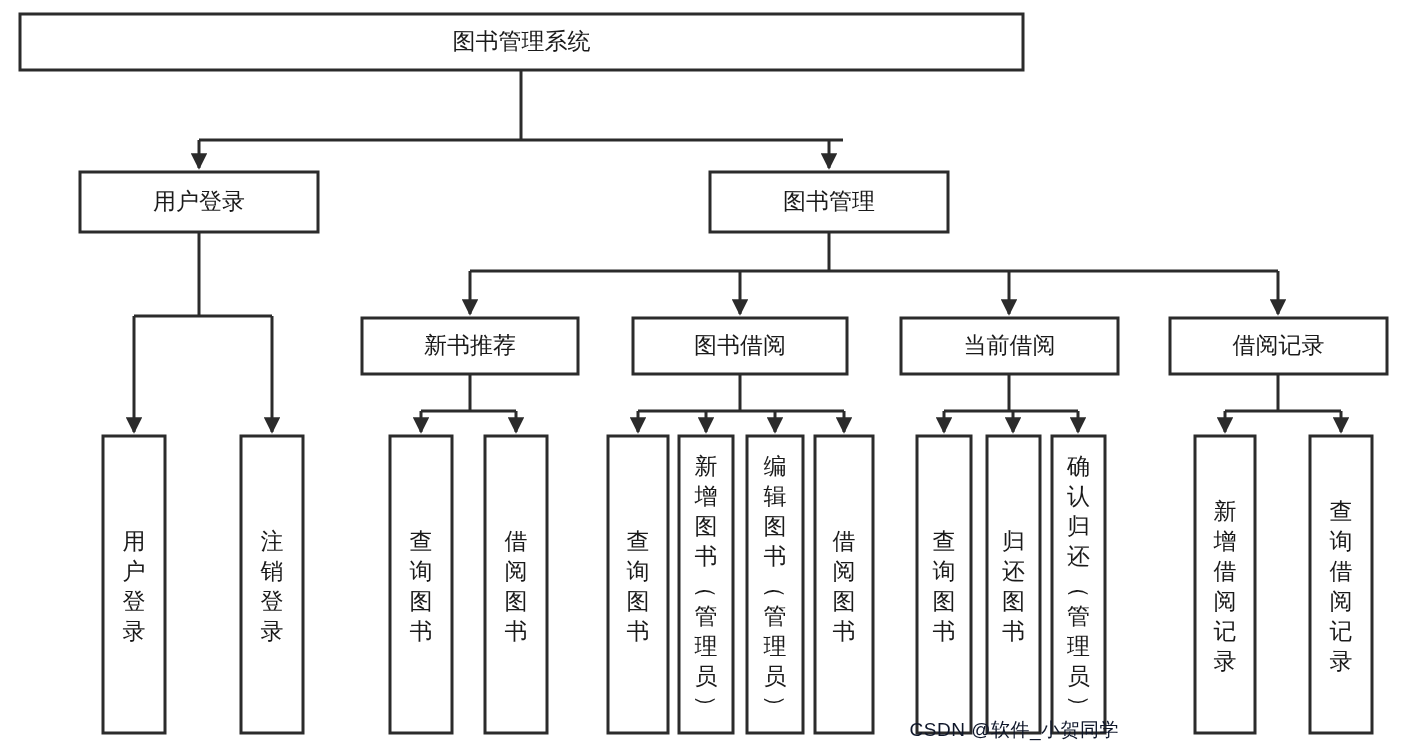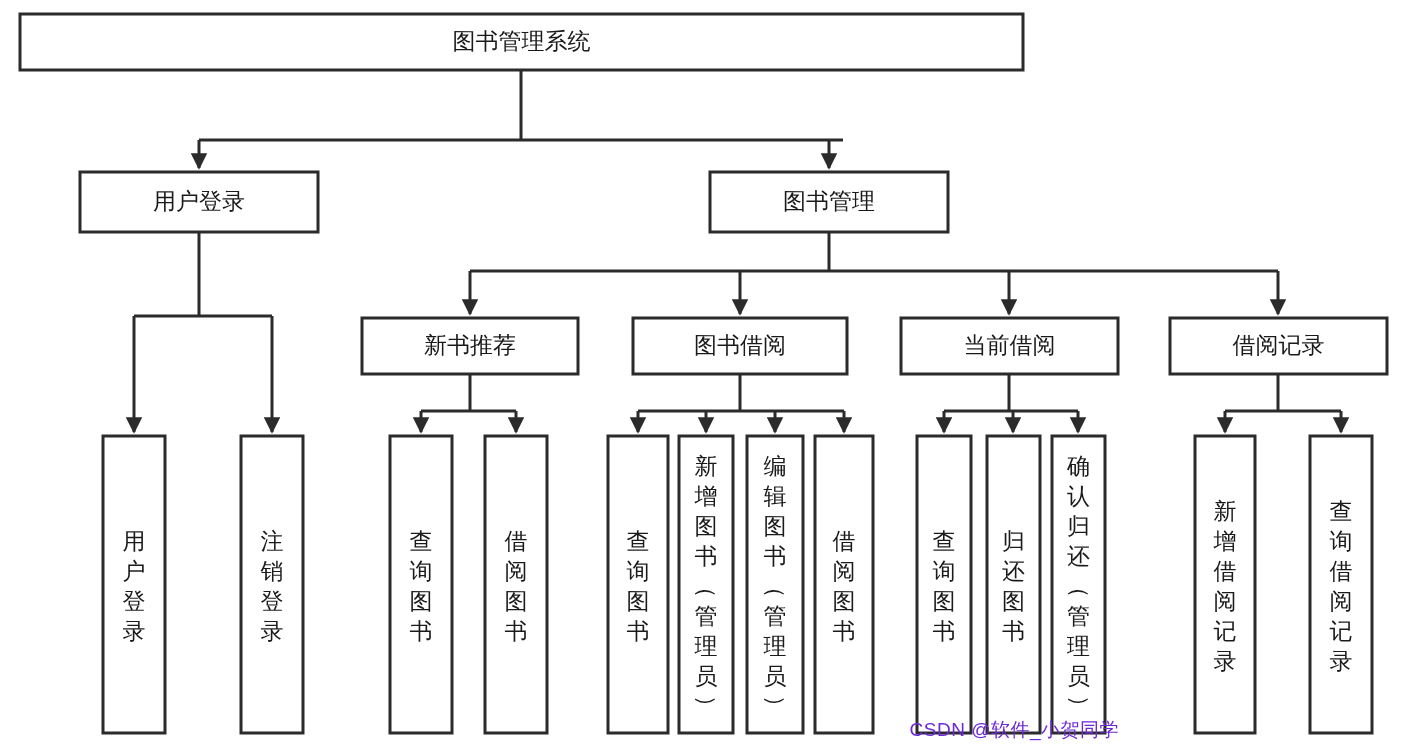--- a/index.html
+++ b/index.html
@@ -30,21 +30,21 @@
     text-anchor:middle;
   }
   .connector{
     stroke:#2b2b2b;
     stroke-width:3;
     fill:none;
   }
   .watermark{
     position:absolute;
     right:8px;bottom:4px;
-    color:#6d28d9;
+    color:#0f172a;
     font-size:19px;
     font-family:"Liberation Sans","DejaVu Sans",sans-serif;
     white-space:nowrap;
     letter-spacing:0.5px;
     margin-left:24px;
   }
 </style>
 </head>
 <body>
 

